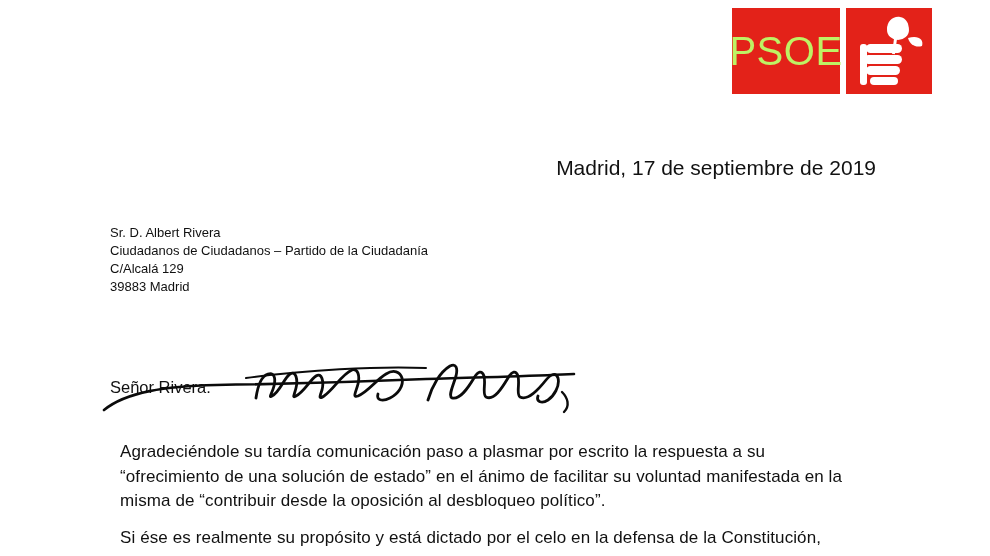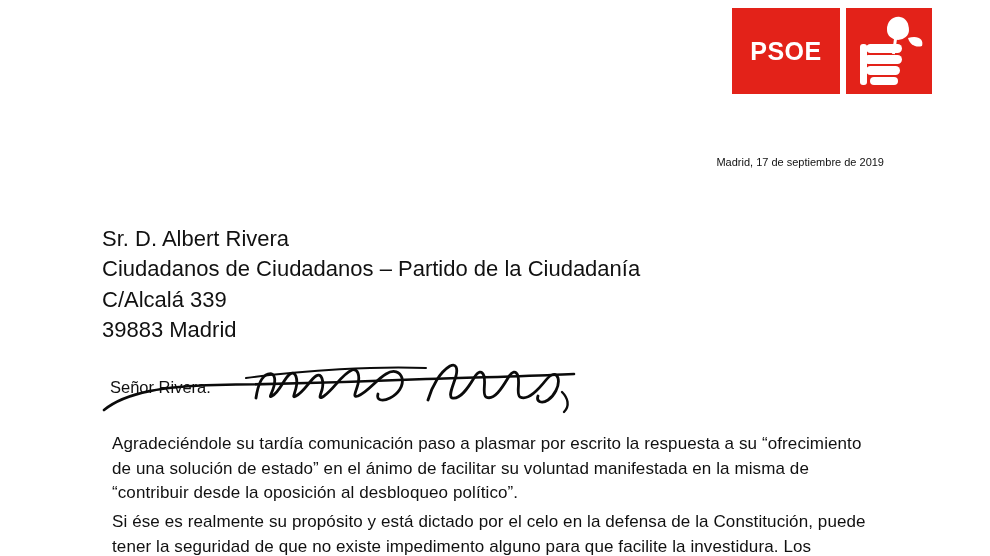--- a/index.html
+++ b/index.html
@@ -28,53 +28,53 @@
   }
   .logo-wordmark {
     width: 108px;
     height: 86px;
     background: #e32219;
     display: flex;
     align-items: center;
     justify-content: center;
   }
   .logo-wordmark span {
-    color: #ffffff;
+    color: #bef264;
     font-family: "Liberation Sans", sans-serif;
-    font-weight: bold;
-    font-size: 25px;
+    font-weight: normal;
+    font-size: 40px;
     letter-spacing: 0.5px;
     line-height: 1;
   }
   .logo-emblem {
     width: 86px;
     height: 86px;
     background: #e32219;
     position: relative;
   }
   
   .emblem-art {
     position: absolute;
     inset: 0;
   }
 
   
   .date-line {
     position: absolute;
     top: 156px;
-    right: 106px;
-    font-size: 11px;
+    right: 114px;
+    font-size: 21px;
     white-space: nowrap;
   }
 
   .address-block {
     position: absolute;
     top: 224px;
-    left: 102px;
-    font-size: 22px;
+    left: 110px;
+    font-size: 13px;
     line-height: 1.38;
   }
   .address-block div { white-space: nowrap; }
 
   .salutation-row {
     position: absolute;
     top: 378px;
     left: 110px;
     font-size: 16.5px;
     white-space: nowrap;
@@ -93,21 +93,21 @@
   .body-copy {
     position: absolute;
     top: 428px;
     left: 108px;
     width: 772px;
     font-size: 17px;
     line-height: 1.45;
     letter-spacing: 0.1px;
   }
   .body-copy p {
-    margin: 4px;
+    margin: 12px;
   }
   .body-copy p + p { margin-top: 0px; }
   .clipped {
     
     overflow: hidden;
   }
 </style>
 </head>
 <body>
 
@@ -139,21 +139,21 @@
       </g>
     </svg>
   </div>
 </div>
 
 <div class="date-line">Madrid, 17 de septiembre de 2019</div>
 
 <div class="address-block">
   <div>Sr. D. Albert Rivera</div>
   <div>Ciudadanos de Ciudadanos – Partido de la Ciudadanía</div>
-  <div>C/Alcalá 339</div>
+  <div>C/Alcalá 129</div>
   <div>39883 Madrid</div>
 </div>
 
 <div class="salutation-row">Señor Rivera:</div>
 
 <div class="signature">
   <svg viewBox="0 0 500 70" xmlns="http://www.w3.org/2000/svg" aria-hidden="true">
     <g fill="none" stroke="#0b0b0b" stroke-linecap="round" stroke-linejoin="round">
 
       <path d="M8 58 C30 40 70 34 120 33 C190 32 260 30 330 27 C390 25 440 24 478 22" stroke-width="2.6"></path>

